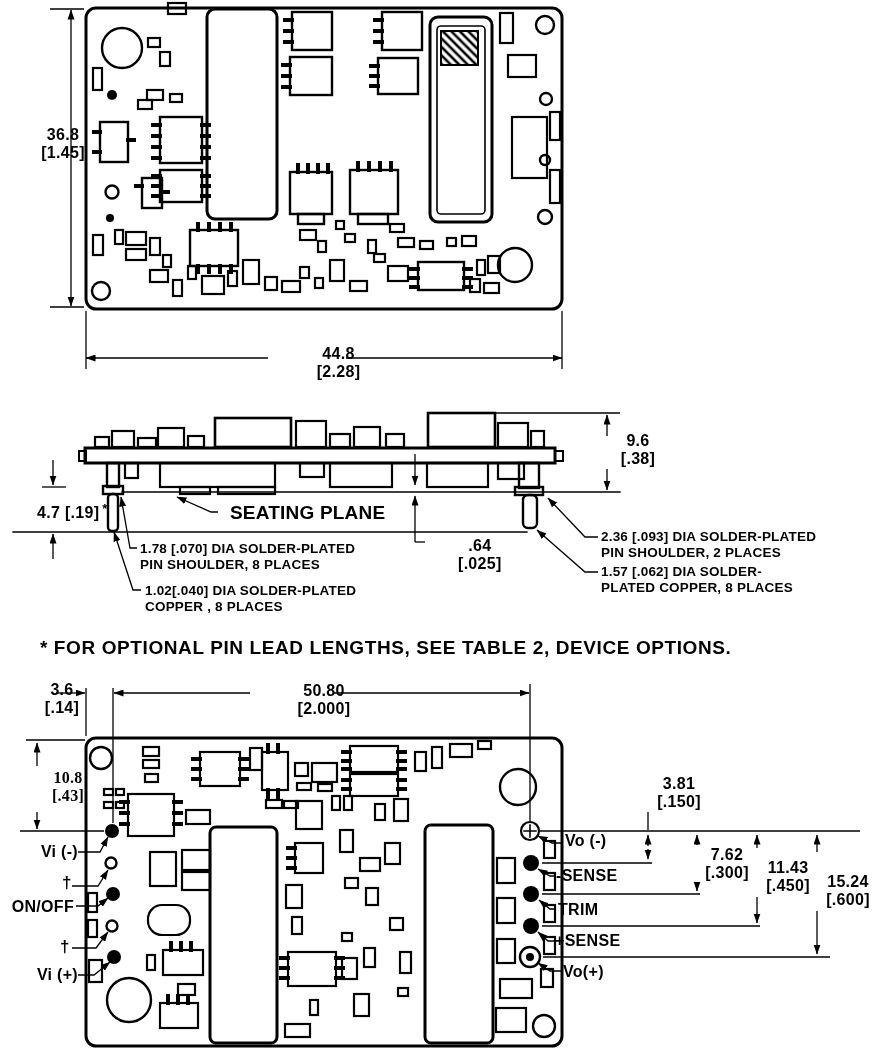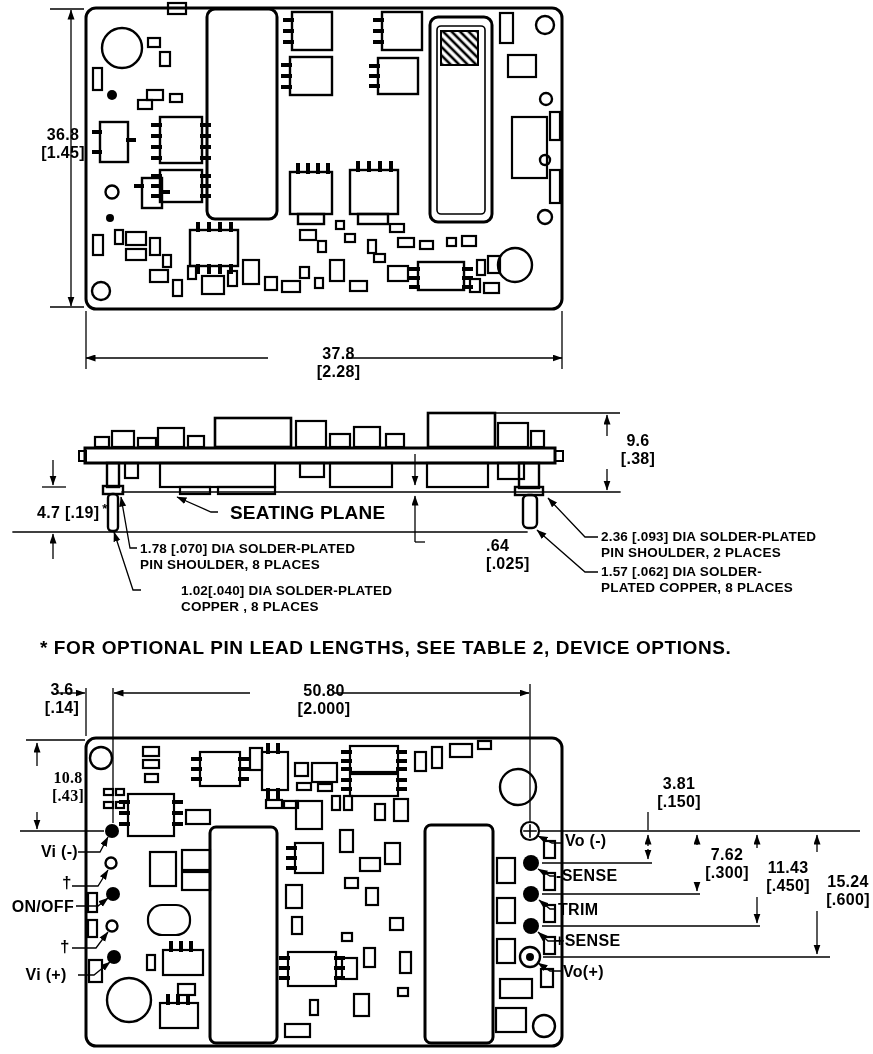--- a/index.html
+++ b/index.html
@@ -1,20 +1,20 @@
 <!DOCTYPE html>
 <html><head>
 <meta charset="utf-8">
 <style>
   html,body{margin:0;padding:0;background:#ffffff;}
   body{position:relative;width:873px;height:1054px;font-family:"Liberation Sans",sans-serif;color:#000;}
   svg{position:absolute;left:0;top:0;}
   .lbl{position:absolute;font-weight:700;font-size:16px;line-height:18px;text-align:center;white-space:nowrap;letter-spacing:.3px;padding-left:31px;}
   .lbl span{display:block;}
-  .lbl.left{text-align:left;}
+  .lbl.left{text-align:center;}
   .callout{position:absolute;font-weight:700;font-size:13.5px;line-height:15.5px;white-space:nowrap;letter-spacing:.2px;}
   .pinlbl{position:absolute;font-weight:700;font-size:16px;line-height:17px;white-space:nowrap;letter-spacing:.3px;}
   .dagger{font-size:17px;}
   .note{position:absolute;font-weight:700;font-size:19px;letter-spacing:.6px;white-space:nowrap;}
   .star{font-size:13px;vertical-align:5px;padding-left:3px;}
 </style>
 </head>
 <body>
 
 <svg width="873" height="1054" viewBox="0 0 873 1054">
@@ -351,49 +351,49 @@
     <path d="M554,941 H548 L538,932" marker-end="url(#ah)"></path>
     <path d="M561,971 H550 L538,963" marker-end="url(#ah)"></path>
   </g>
 </svg>
 
 <div class="lbl" style="left:0;top:126px;width:64px;">
   <span>36.8</span>
   <span>[1.45]</span>
 </div>
 <div class="lbl" style="left:250px;top:345px;width:115px;">
-  <span>37.8</span>
+  <span>44.8</span>
   <span>[2.28]</span>
 </div>
 
 <div class="lbl" style="left:584px;top:432px;width:46px;">
   <span>9.6</span>
   <span>[.38]</span>
 </div>
 <div class="lbl left" style="left:6px;top:500px;">
   <span style="display:inline">4.7 [.19]</span><span class="star" style="display:inline">*</span>
 </div>
 <div class="callout" style="left:230px;top:505px;font-size:19px;">SEATING PLANE</div>
 <div class="callout" style="left:140px;top:541px;">
   <span style="display:block">1.78 [.070] DIA SOLDER-PLATED</span>
   <span style="display:block">PIN SHOULDER, 8 PLACES</span>
 </div>
-<div class="lbl left" style="left:427px;top:537px;margin-left:28px;">
+<div class="lbl left" style="left:427px;top:537px;">
   <span>.64</span>
   <span>[.025]</span>
 </div>
 <div class="callout" style="left:601px;top:529px;">
   <span style="display:block">2.36 [.093] DIA SOLDER-PLATED</span>
   <span style="display:block">PIN SHOULDER, 2 PLACES</span>
 </div>
 <div class="callout" style="left:601px;top:564px;">
   <span style="display:block">1.57 [.062] DIA SOLDER-</span>
   <span style="display:block">PLATED COPPER, 8 PLACES</span>
 </div>
-<div class="callout" style="left:145px;top:583px;margin-left:36px;">
+<div class="callout" style="left:145px;top:583px;">
   <span style="display:block">1.02[.040] DIA SOLDER-PLATED</span>
   <span style="display:block">COPPER , 8 PLACES</span>
 </div>
 
 <div class="note" style="left:40px;top:637px;">* FOR OPTIONAL PIN LEAD LENGTHS, SEE TABLE 2, DEVICE OPTIONS.</div>
 
 <div class="lbl" style="left:8px;top:681px;width:46px;">
   <span>3.6</span>
   <span>[.14]</span>
 </div>
@@ -403,21 +403,21 @@
 </div>
 <div class="lbl" style="left:13px;top:769px;width:48px;font-family:Liberation Serif, serif;">
   <span>10.8</span>
   <span>[.43]</span>
 </div>
 
 <div class="pinlbl right" style="left:16px;top:843px;width:62px;text-align:right;">Vi (-)</div>
 <div class="pinlbl dagger" style="left:62px;top:874px;">†</div>
 <div class="pinlbl" style="left:0;top:898px;width:74px;text-align:right;">ON/OFF</div>
 <div class="pinlbl dagger" style="left:60px;top:938px;">†</div>
-<div class="pinlbl" style="left:14px;top:966px;width:64px;text-align:center;">Vi (+)</div>
+<div class="pinlbl" style="left:14px;top:966px;width:64px;text-align:right;">Vi (+)</div>
 
 <div class="pinlbl" style="left:565px;top:832px;">Vo (-)</div>
 <div class="pinlbl" style="left:556px;top:867px;">-SENSE</div>
 <div class="pinlbl" style="left:558px;top:901px;">TRIM</div>
 <div class="pinlbl" style="left:555px;top:932px;">+SENSE</div>
 <div class="pinlbl" style="left:563px;top:963px;">Vo(+)</div>
 
 <div class="lbl" style="left:620px;top:775px;width:56px;">
   <span>3.81</span>
   <span>[.150]</span>

